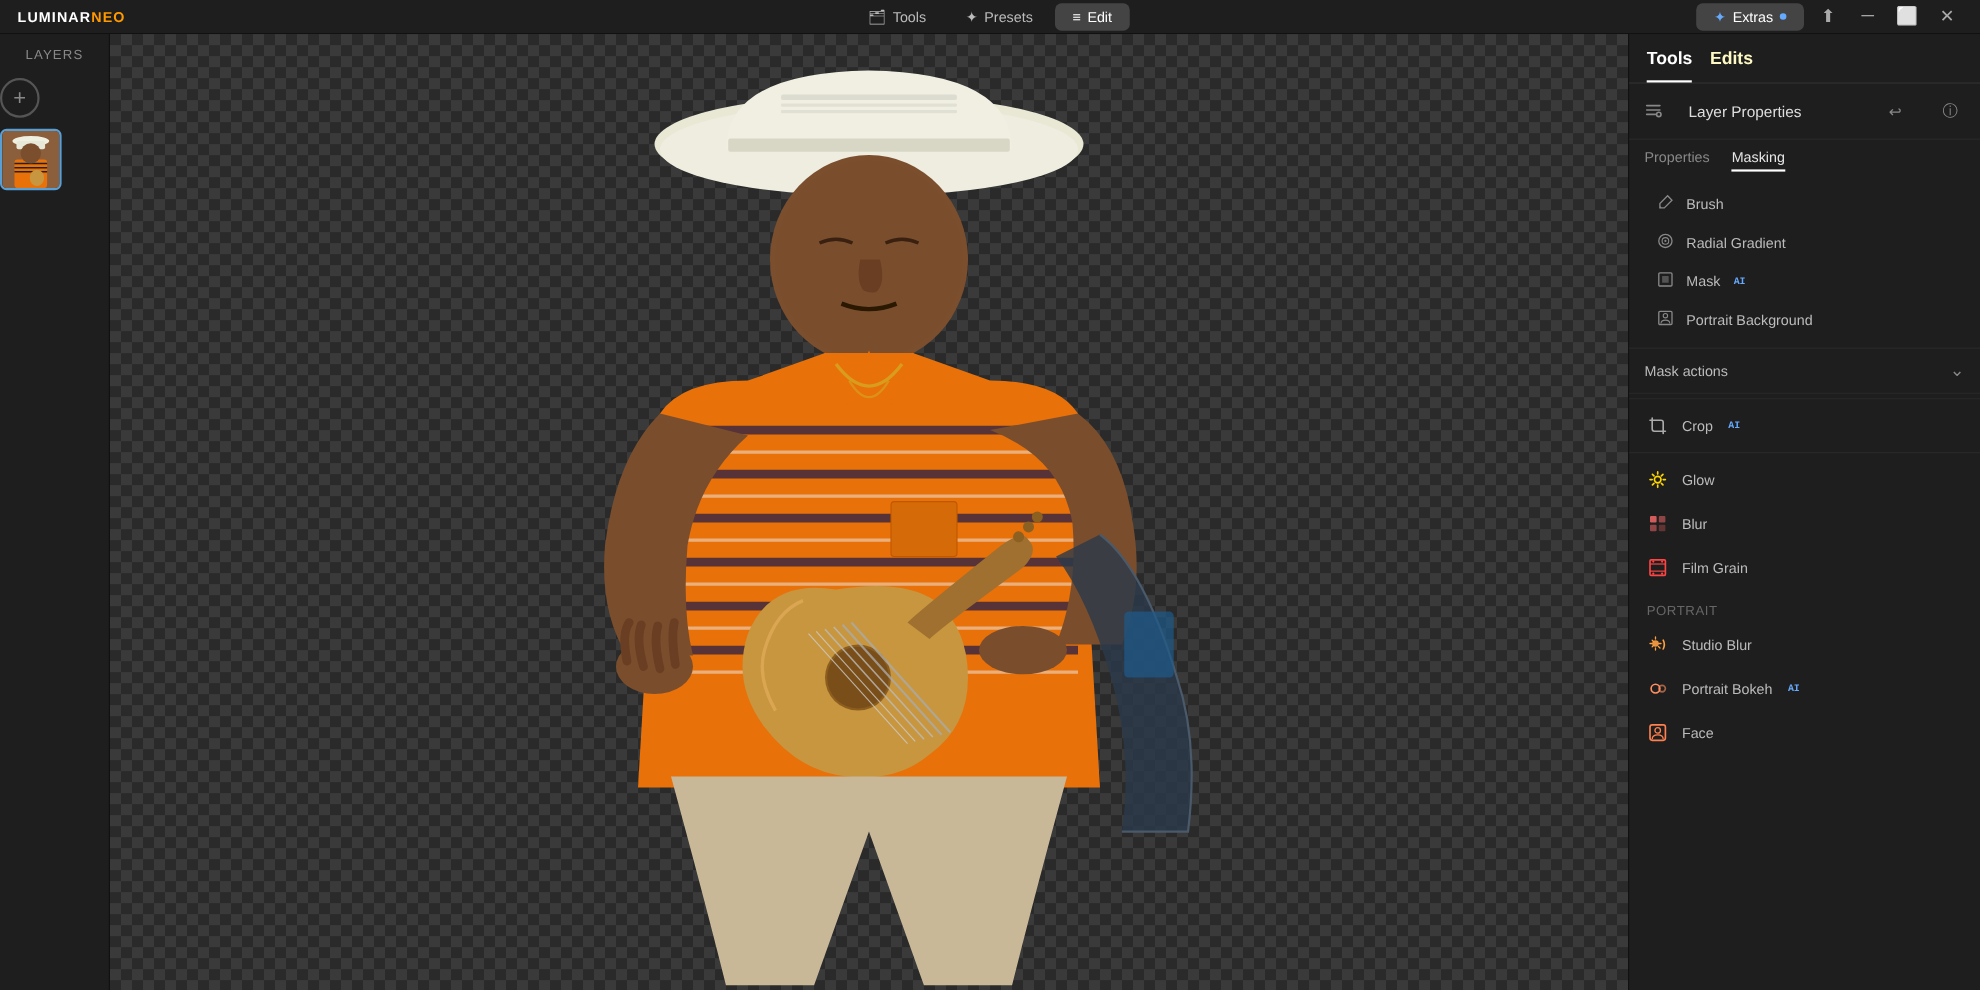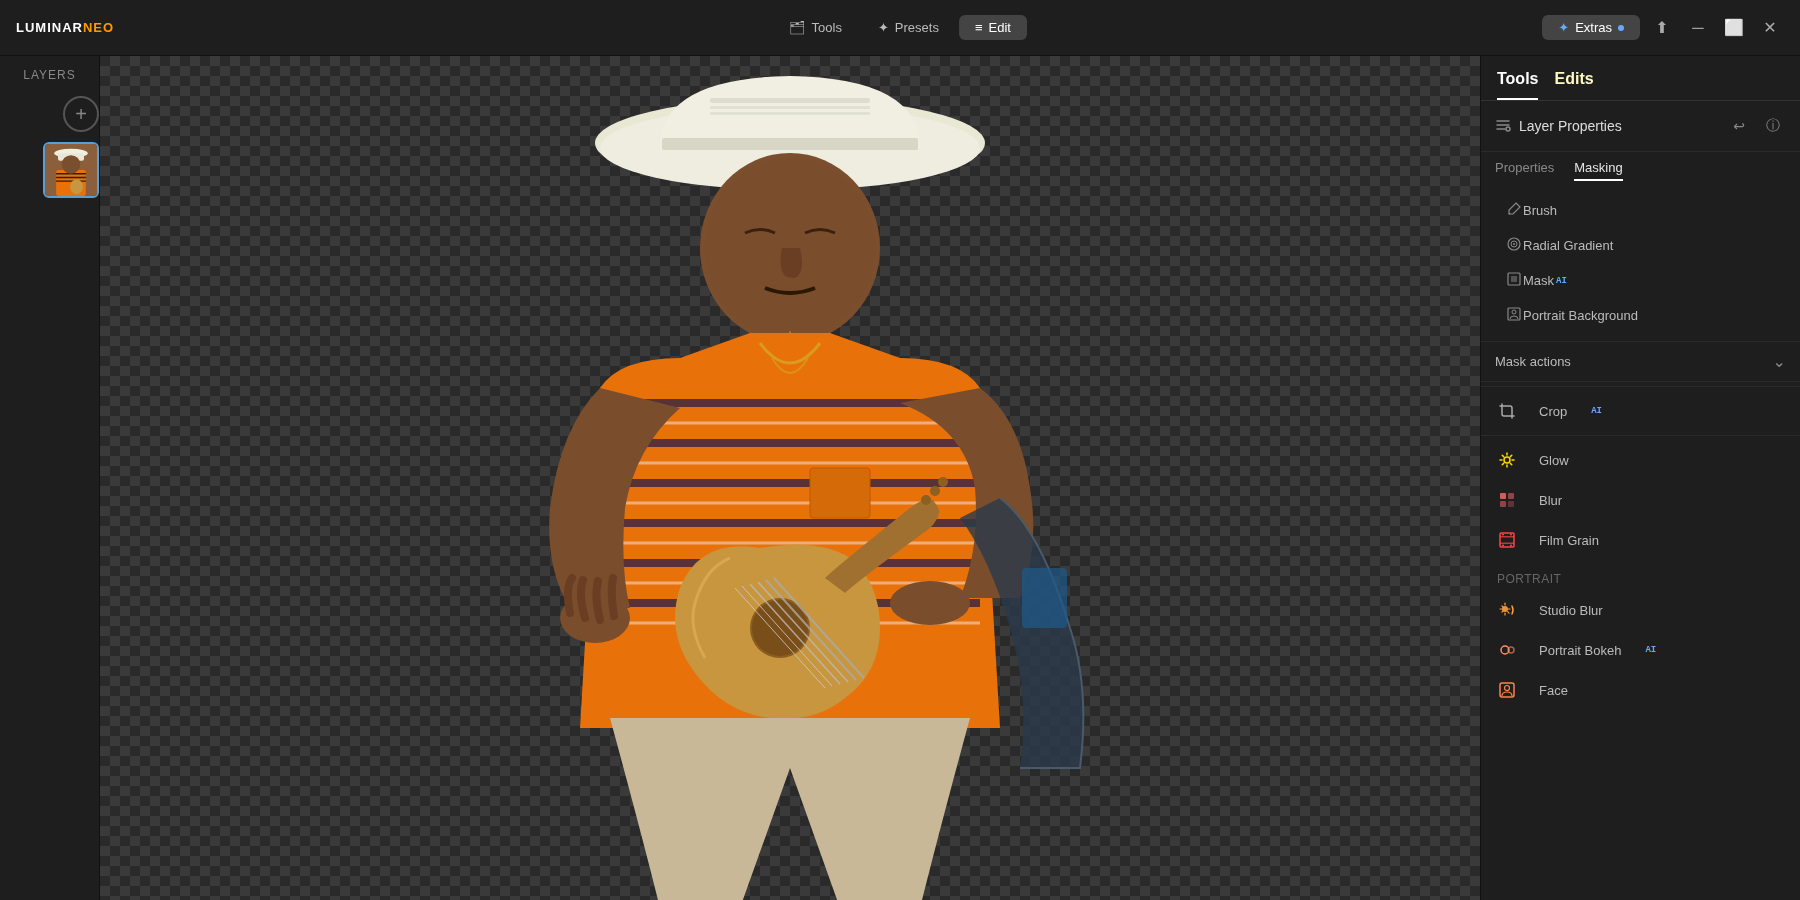--- a/index.html
+++ b/index.html
@@ -9,21 +9,21 @@
       background: #1a1a1a;
       font-family: -apple-system, BlinkMacSystemFont, 'Segoe UI', sans-serif;
       color: #ccc;
       overflow: hidden;
       display: flex;
       flex-direction: column;
     }
 
     
     #titlebar {
-      height: 56px;
+      height: 31px;
       background: #1e1e1e;
       display: flex;
       align-items: center;
       justify-content: space-between;
       padding: 0 16px;
       border-bottom: 1px solid #111;
       flex-shrink: 0;
       -webkit-app-region: drag;
     }
     #titlebar-left {
@@ -90,21 +90,21 @@
       overflow: hidden;
     }
 
     
     #layers-panel {
       width: 100px;
       background: #1e1e1e;
       border-right: 1px solid #111;
       display: flex;
       flex-direction: column;
-      align-items: flex-end;
+      align-items: flex-start;
       padding-top: 12px;
       gap: 10px;
       flex-shrink: 0;
     }
     #layers-title {
       font-size: 12px;
       color: #888;
       letter-spacing: 1px;
       text-transform: uppercase;
       width: 100%;
@@ -209,21 +209,21 @@
     }
     .tools-tab.inactive {
       color: #fef9c3;
     }
 
     
     #layer-props-header {
       display: flex;
       align-items: center;
       padding: 12px 14px;
-      gap: 8px;
+      gap: 24px;
       border-bottom: 1px solid #2a2a2a;
     }
     #layer-props-icon {
       font-size: 14px;
       color: #aaa;
     }
     #layer-props-title {
       font-size: 14px;
       color: #ddd;
       font-weight: 500;
@@ -262,20 +262,21 @@
       color: #888;
     }
 
     
     #masking-options {
       padding: 4px 0;
     }
     .masking-item {
       display: flex;
       align-items: center;
+      gap: 10px;
       padding: 8px 24px;
       cursor: pointer;
       border-radius: 4px;
       font-size: 13px;
       color: #bbb;
     }
     .masking-item-icon {
       font-size: 14px;
       color: #888;
       width: 18px;
@@ -310,21 +311,21 @@
     .section-divider {
       height: 1px;
       background: #2a2a2a;
       margin: 4px 0;
     }
 
     
     .tool-item {
       display: flex;
       align-items: center;
-      gap: 22px;
+      gap: 12px;
       padding: 10px 16px;
       cursor: pointer;
       font-size: 13px;
       color: #bbb;
     }
     .tool-item-icon {
       width: 20px;
       height: 20px;
       display: flex;
       align-items: center;

